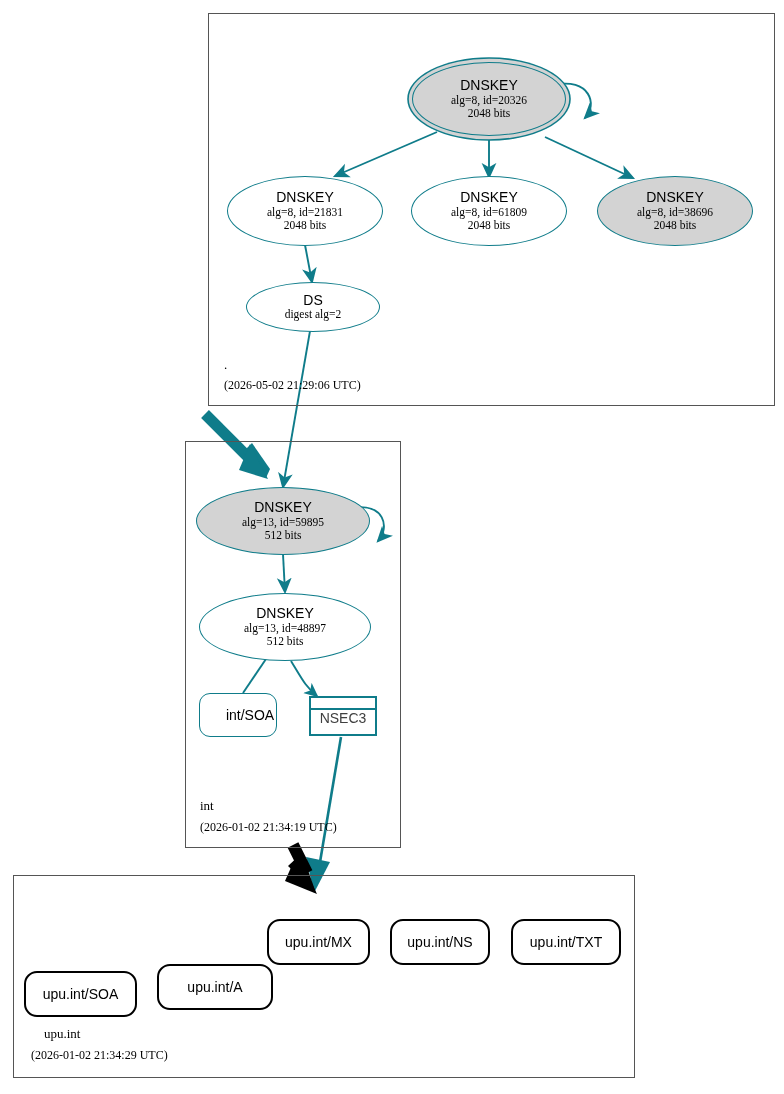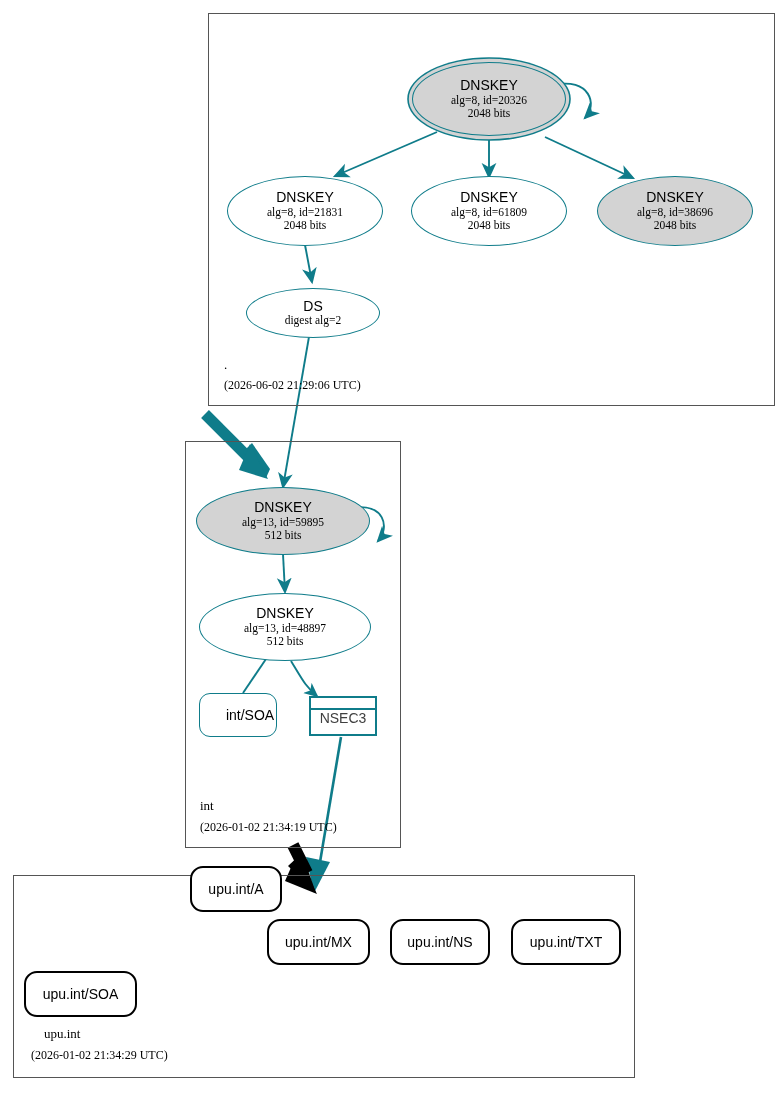--- a/index.html
+++ b/index.html
@@ -193,21 +193,21 @@
 
     <g>
       <path d="M293,845 L307,873" stroke="#000000" stroke-width="12" fill="none" stroke-linecap="butt"></path>
       <path d="M316,893 L288,866 L302,853 Z" fill="#000000"></path>
       <path d="M317,894 L285,881 L297,854 Z" fill="#000000"></path>
     </g>
   </svg>
 
   <div class="zone-box" style="left:208px; top:13px; width:567px; height:393px;"></div>
   <div class="zone-label" style="left:224px; top:357px;">.</div>
-  <div class="zone-time" style="left:224px; top:378px;">(2026-06-02 21:29:06 UTC)</div>
+  <div class="zone-time" style="left:224px; top:378px;">(2026-05-02 21:29:06 UTC)</div>
 
   <div class="node-ellipse double filled" style="left:412px; top:62px; width:154px; height:74px;">
     <span class="nd-title">DNSKEY</span>
     <span class="nd-sub">alg=8, id=20326</span>
     <span class="nd-sub">2048 bits</span>
   </div>
 
   <div class="node-ellipse" style="left:227px; top:176px; width:156px; height:70px;">
     <span class="nd-title">DNSKEY</span>
     <span class="nd-sub">alg=8, id=21831</span>
@@ -219,21 +219,21 @@
     <span class="nd-sub">alg=8, id=61809</span>
     <span class="nd-sub">2048 bits</span>
   </div>
 
   <div class="node-ellipse filled" style="left:597px; top:176px; width:156px; height:70px;">
     <span class="nd-title">DNSKEY</span>
     <span class="nd-sub">alg=8, id=38696</span>
     <span class="nd-sub">2048 bits</span>
   </div>
 
-  <div class="node-ellipse" style="left:246px; top:288px; width:134px; height:50px;">
+  <div class="node-ellipse" style="left:246px; top:282px; width:134px; height:50px;">
     <span class="nd-title">DS</span>
     <span class="nd-sub">digest alg=2</span>
   </div>
 
   <div class="zone-box" style="left:185px; top:441px; width:216px; height:407px;"></div>
   <div class="zone-label" style="left:200px; top:798px;">int</div>
   <div class="zone-time" style="left:200px; top:820px;">(2026-01-02 21:34:19 UTC)</div>
 
   <div class="node-ellipse filled" style="left:196px; top:487px; width:174px; height:68px;">
     <span class="nd-title">DNSKEY</span>
@@ -257,21 +257,21 @@
     </div>
   </div>
 
   <div class="zone-box" style="left:13px; top:875px; width:622px; height:203px;"></div>
   <div class="zone-label" style="left:31px; top:1026px;margin-left:13px;">upu.int</div>
   <div class="zone-time" style="left:31px; top:1048px;">(2026-01-02 21:34:29 UTC)</div>
 
   <div class="node-rrset plain" style="left:24px; top:971px; width:113px; height:46px;">
     <span>upu.int/SOA</span>
   </div>
-  <div class="node-rrset plain" style="left:157px; top:866px; width:92px; height:46px;margin-left:33px;">
+  <div class="node-rrset plain" style="left:157px; top:964px; width:116px; height:46px;">
     <span>upu.int/A</span>
   </div>
   <div class="node-rrset plain" style="left:267px; top:919px; width:103px; height:46px;">
     <span>upu.int/MX</span>
   </div>
   <div class="node-rrset plain" style="left:390px; top:919px; width:100px; height:46px;">
     <span>upu.int/NS</span>
   </div>
   <div class="node-rrset plain" style="left:511px; top:919px; width:110px; height:46px;">
     <span>upu.int/TXT</span>

